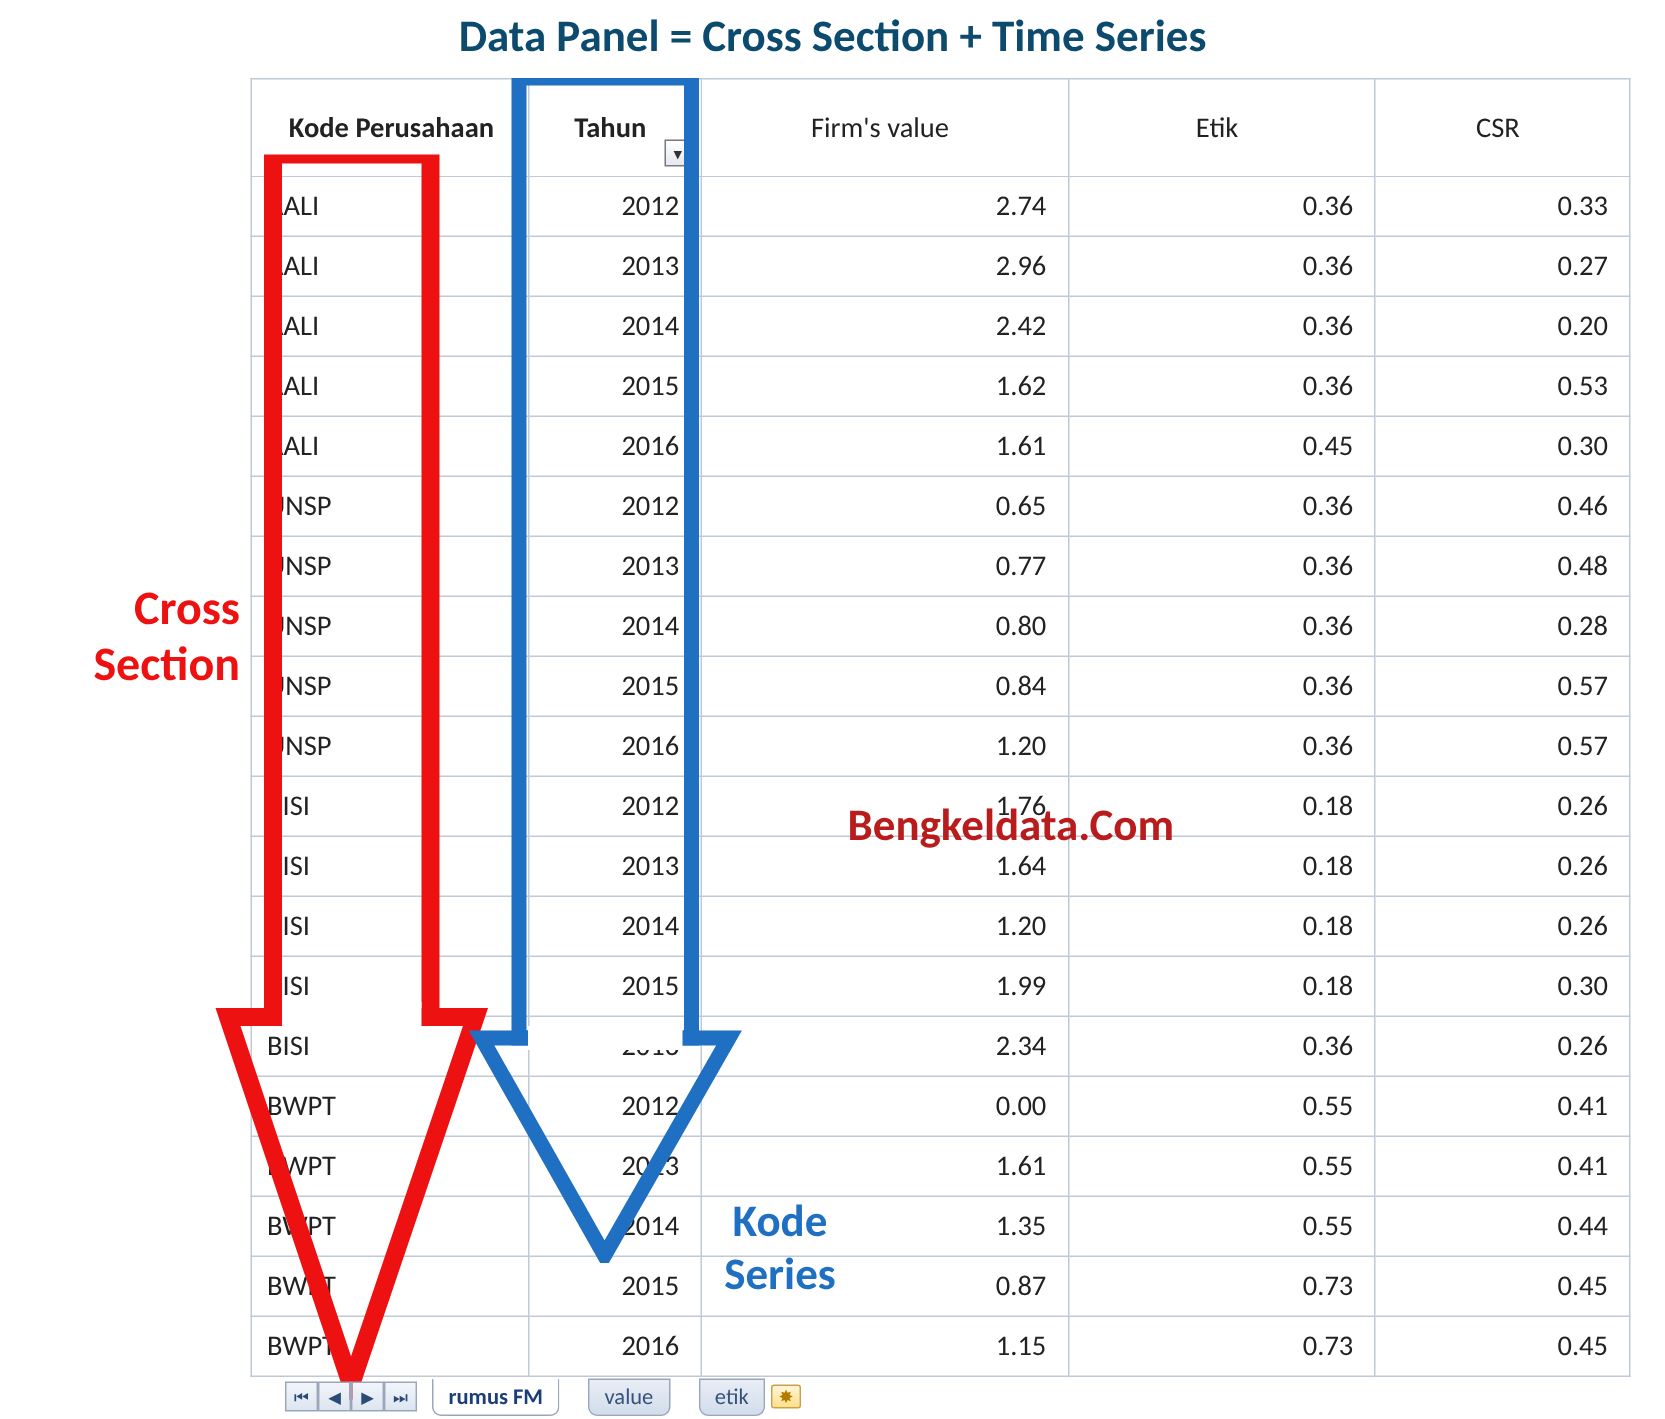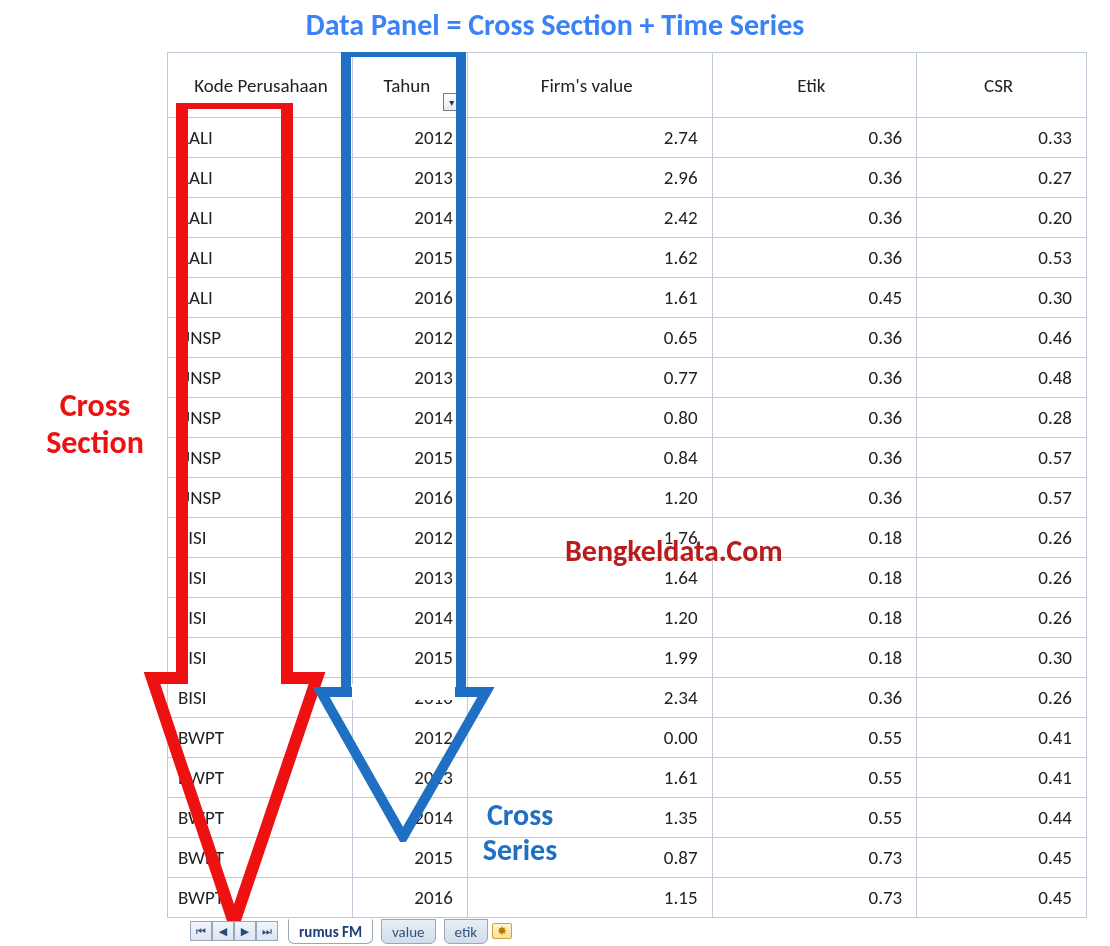--- a/index.html
+++ b/index.html
@@ -13,21 +13,21 @@
     overflow: hidden;
   }
   .title {
     position: absolute;
     top: 6px;
     left: 0;
     width: 1110px;
     text-align: center;
     font-weight: bold;
     font-size: 30px;
-    color: #3b82f6;
+    color: #0c4a6e;
   }
   .table-wrap {
     position: absolute;
     left: 167px;
     top: 52px;
     width: 920px;
   }
   table {
     border-collapse: collapse;
     width: 100%;
@@ -36,21 +36,21 @@
   th, td {
     border: 1px solid #bfc9d8;
     padding: 0 8px;
     height: 40px;
     font-size: 19px;
     color: #222;
     white-space: nowrap;
   }
   thead th {
     height: 65px;
-    font-weight: normal;
+    font-weight: bold;
     font-size: 19px;
     color: #222;
     background: #fff;
     position: relative;
   }
   .col-kode  { width: 185px; text-align: left;  padding-left: 10px; }
   .col-tahun { width: 115px; text-align: right; padding-right: 14px; }
   .col-fv    { width: 245px; text-align: right; padding-right: 14px; }
   .col-etik  { width: 205px; text-align: right; padding-right: 14px; }
   .col-csr   { width: 170px; text-align: right; padding-right: 14px; margin-top: 24px; }
@@ -74,21 +74,21 @@
     font-size: 10px;
     color: #333;
     cursor: pointer;
   }
 
   .label-cross {
     position: absolute;
     left: 30px;
     top: 388px;
     width: 130px;
-    text-align: center;
+    text-align: right;
     font-weight: bold;
     font-size: 32px;
     line-height: 1.15;
     color: #e11;
   }
   .label-time {
     position: absolute;
     left: 455px;
     top: 798px;
     width: 130px;
@@ -337,39 +337,39 @@
   <rect x="56" y="565" width="93" height="20" fill="#fff"></rect>
 </svg>
 
 <svg class="arrow arrow-blue" width="190" height="790" viewBox="0 0 190 790">
   <path d="M35 0 L150 0 L150 640 L35 640 Z" fill="none" stroke="#1f6fc2" stroke-width="10"></path>
   <path d="M10 640 L175 640 L92 785 Z" fill="none" stroke="#1f6fc2" stroke-width="10" stroke-linejoin="miter"></path>
   <rect x="41" y="632" width="103" height="16" fill="#fff"></rect>
 </svg>
 
 <div class="label-cross">Cross Section</div>
-<div class="label-time">Cross Series</div>
+<div class="label-time">Kode Series</div>
 <div class="watermark">Bengkeldata.Com</div>
 
 <div class="tabs-strip">
   <div class="nav-btns">
     <div class="nav-btn">
         <span>⏮</span>
       </div>
     <div class="nav-btn">
         <span>◀</span>
       </div>
     <div class="nav-btn">
         <span>▶</span>
       </div>
     <div class="nav-btn">
         <span>⏭</span>
       </div>
   </div>
-  <div id="tabs-host" style="display:flex;gap:8px;">
+  <div id="tabs-host" style="display:flex;gap:19px;">
       <div class="tab active">rumus FM</div>
       <div class="tab">value</div>
       <div class="tab">etik</div>
     </div>
   <div class="new-tab-icon">
     <span>✸</span>
   </div>
 </div>
 
 </body></html>

